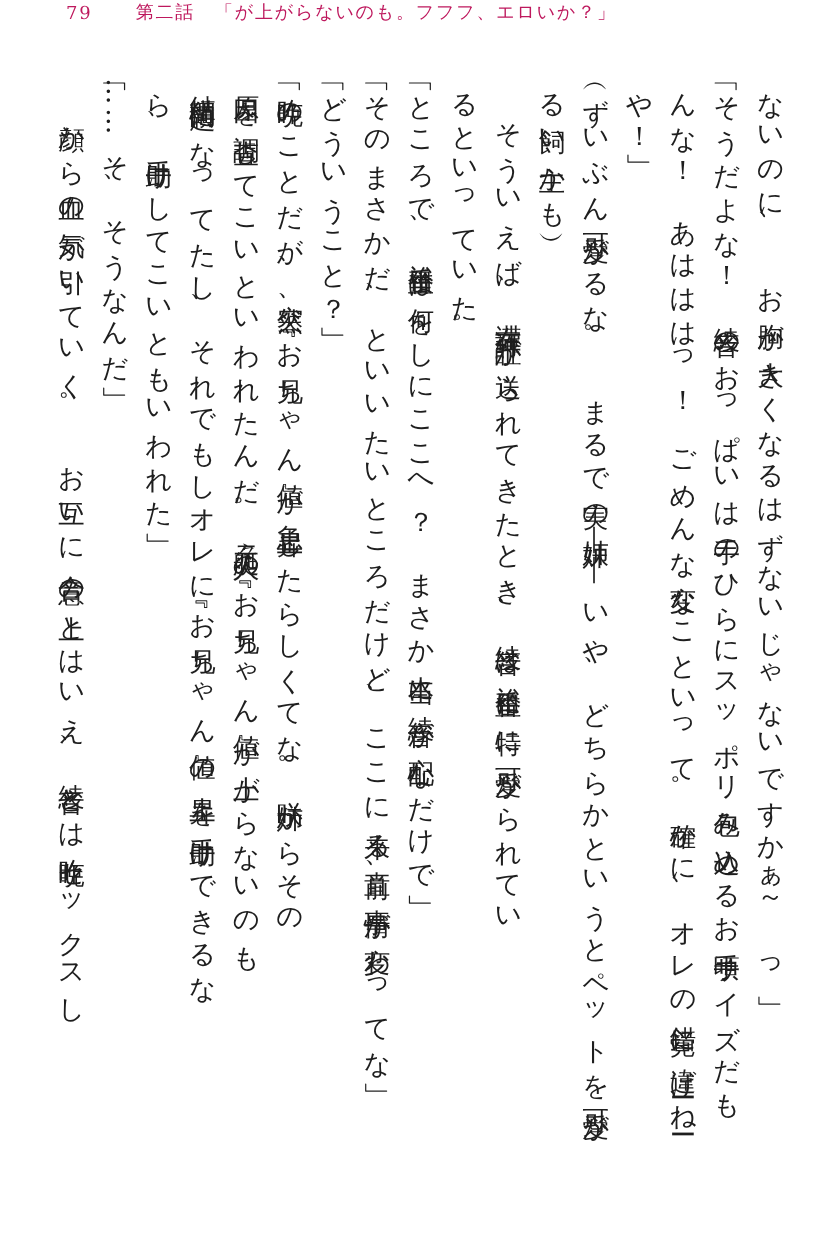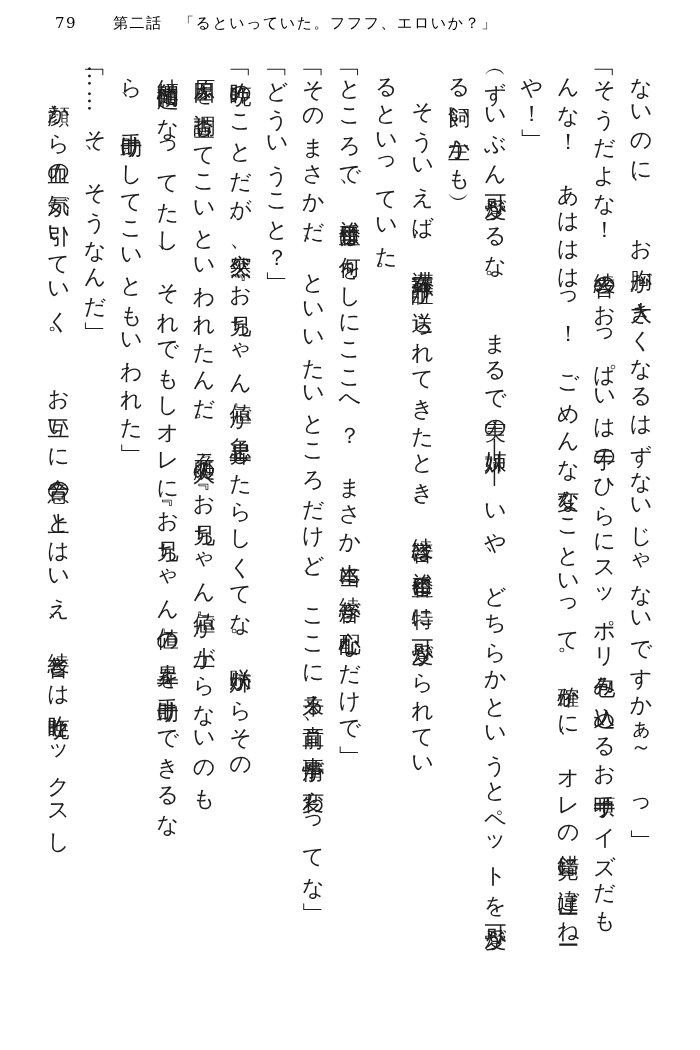--- a/index.html
+++ b/index.html
@@ -11,27 +11,27 @@
     position: relative;
     width: 700px;
     height: 1050px;
     background: #ffffff;
     overflow: hidden;
     font-family: "DejaVu Serif", "Liberation Serif", serif;
     color: #1e1e1e;
   }
   .header {
     position: absolute;
-    top: 14px;
+    top: 1px;
     left: 55px;
     display: flex;
-    align-items: flex-start;
+    align-items: center;
     font-size: 15px;
     letter-spacing: 1.5px;
-    color: #000000;
+    color: #be185d;
     white-space: pre;
   }
   .header .page-number {
     margin-right: 36px;
     font-size: 15px;
   }
   .vtext {
     position: absolute;
     top: 62px;
     right: 41px;
@@ -47,21 +47,21 @@
     white-space: pre;
   }
 </style>
 </head>
 <body>
 
 <div class="page">
 
   <div class="header">
     <span class="page-number">79</span>
-    <span class="chapter-title">第二話　「るといっていた。フフフ、エロいか？」</span>
+    <span class="chapter-title">第二話　「が上がらないのも。フフフ、エロいか？」</span>
   </div>
 
   <div class="vtext">
       <div class="vline">ないのに、　お胸が大きくなるはずないじゃないですかぁ～　っ」</div>
       <div class="vline">「そうだよな！　綾音のおっぱいは手のひらにスッポリ包み込めるお手頃サイズだも</div>
       <div class="vline">んな！　あはははっ！　ごめんな変なこといって。確かに、オレの錯覚に違げーねー</div>
       <div class="vline">や！」</div>
       <div class="vline">（ずいぶん可愛がるな。　まるで実の姉妹――いや、どちらかというとペットを可愛が</div>
       <div class="vline">る飼い主かも）</div>
       <div class="vline">　そういえば、滞在許可証が送られてきたとき、綾音は裕香里に特に可愛がられてい</div>

